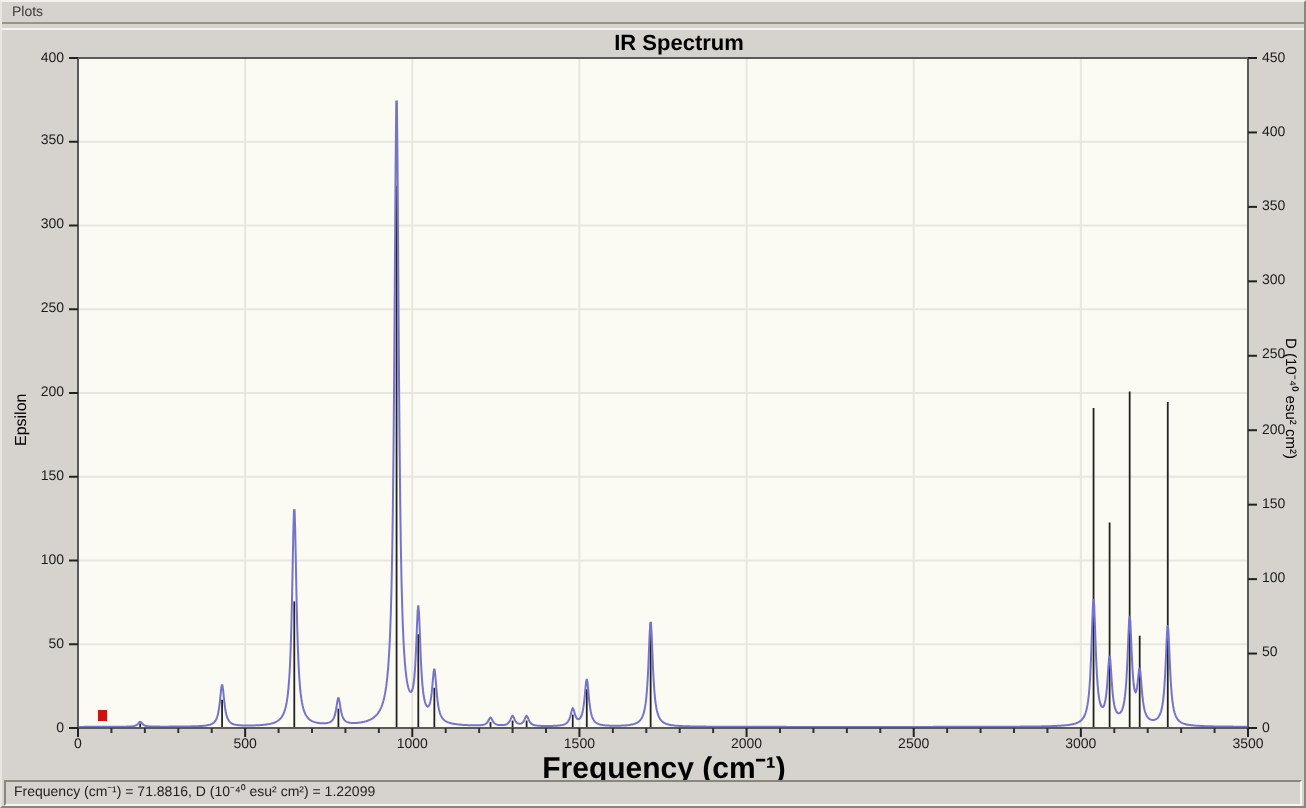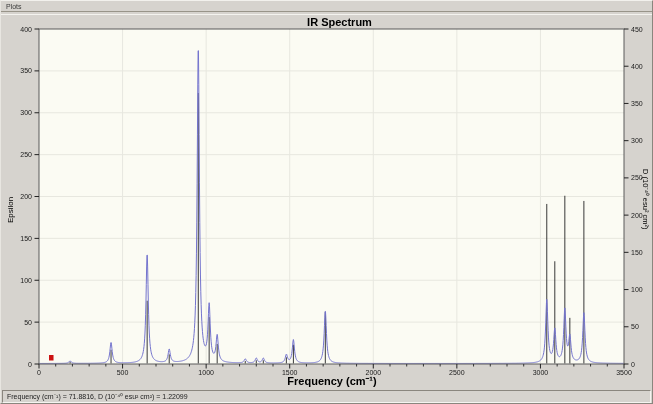--- a/index.html
+++ b/index.html
@@ -46,21 +46,21 @@
     font-size:8px;color:#000;white-space:nowrap;
     transform:rotate(-90deg);transform-origin:0 0;
   }
   #ylabel-right{
     position:absolute;left:650px;top:168px;
     font-size:7.5px;color:#000;white-space:nowrap;
     transform:rotate(90deg);transform-origin:0 0;
   }
   #xlabel{
     position:absolute;left:270px;top:372px;width:122px;
-    text-align:center;font-size:11px;font-weight:bold;color:#000;
+    text-align:center;font-size:15px;font-weight:bold;color:#000;
   }
   #status-bar{
     position:absolute;left:1px;right:1px;top:389px;height:13px;
     background:#d6d3ce;
     border-top:1px solid #8a867e;
     border-left:1px solid #8a867e;
     border-bottom:1px solid #f5f4f0;
     border-right:1px solid #f5f4f0;
     font-size:7px;color:#222;
     line-height:12px;

